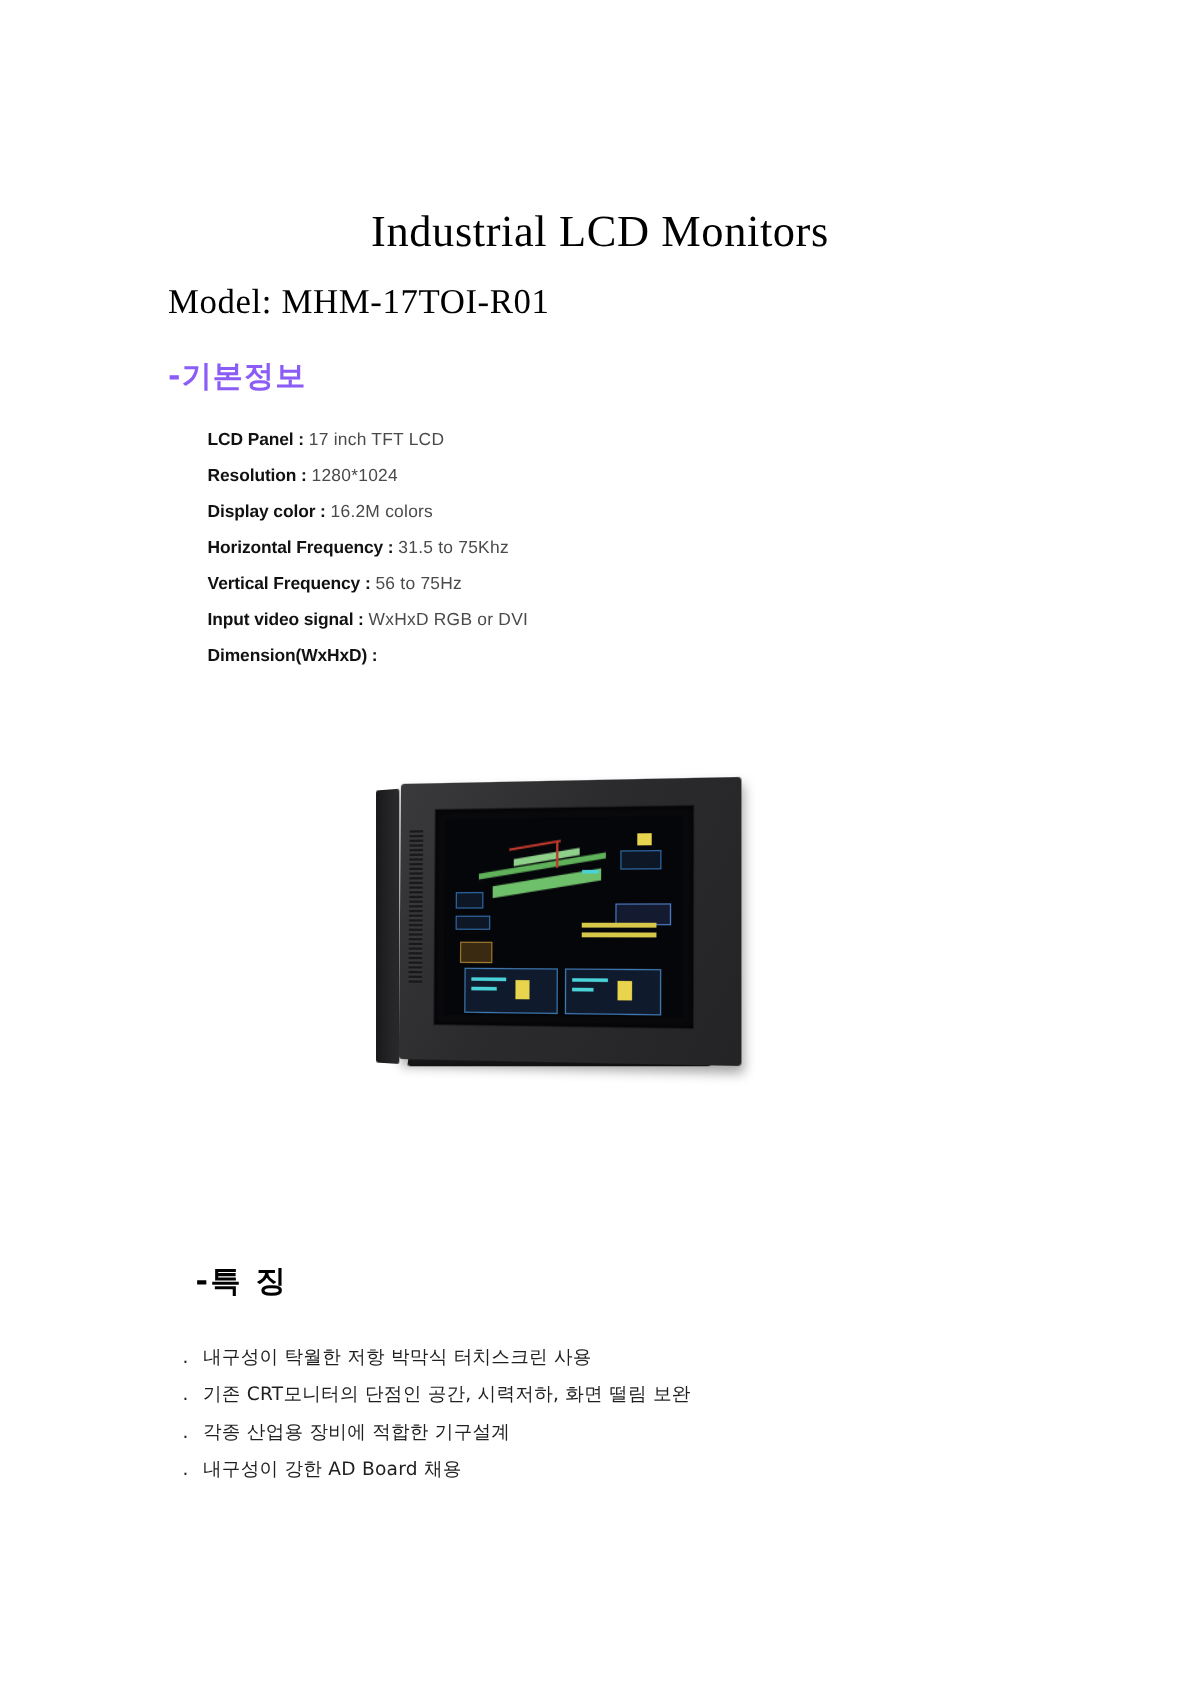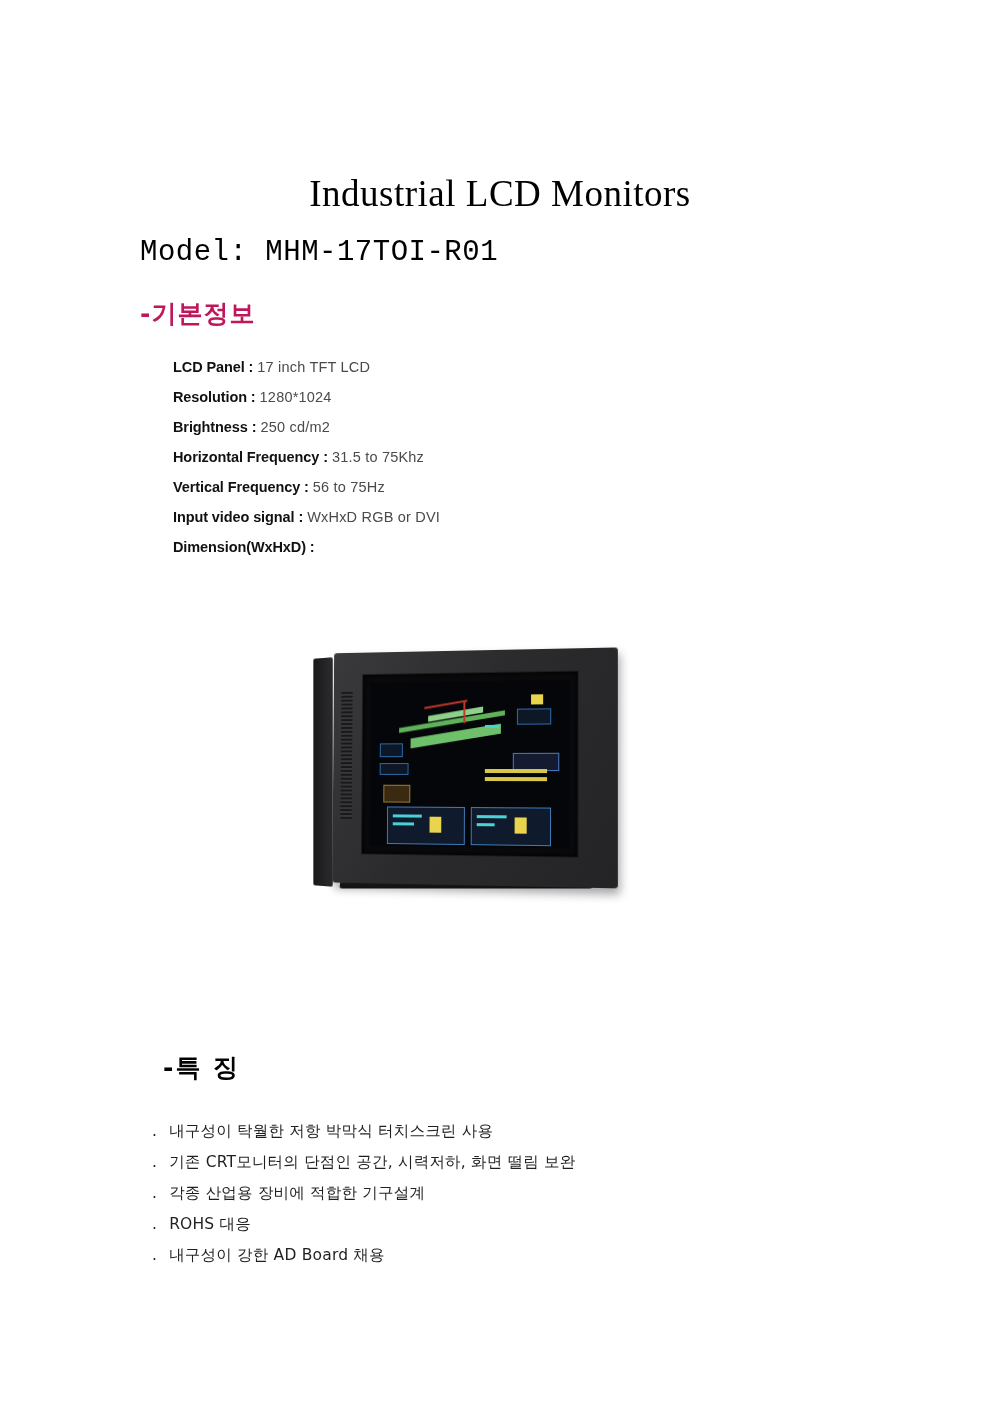--- a/index.html
+++ b/index.html
@@ -30,34 +30,34 @@
     font-family: "Liberation Serif", serif;
     font-size: 37px;
     letter-spacing: 0.5px;
     color: #000;
     white-space: nowrap;
   }
   .model-line {
     position: absolute;
     top: 236px;
     left: 140px;
-    font-family: Liberation Mono, monospace;
+    font-family: Liberation Serif, serif;
     font-size: 29px;
     letter-spacing: 0.5px;
     color: #000;
     text-align: center;
   }
   .section-basic {
     position: absolute;
     top: 297px;
     left: 140px;
     font-family: "DejaVu Sans", sans-serif;
     font-size: 25px;
     font-weight: bold;
-    color: #be185d;
+    color: #8b5cf6;
     letter-spacing: 1px;
   }
   .spec-list {
     position: absolute;
     top: 352px;
     left: 173px;
     width: 620px;
   }
   .spec-row {
     height: 30px;
@@ -216,22 +216,22 @@
   <div class="spec-list">
     <div class="spec-row">
       <span class="spec-label">LCD Panel :</span>
       <span class="spec-value">17 inch TFT LCD</span>
     </div>
     <div class="spec-row">
       <span class="spec-label">Resolution :</span>
       <span class="spec-value">1280*1024</span>
     </div>
     <div class="spec-row">
-      <span class="spec-label">Brightness :</span>
-      <span class="spec-value">250 cd/m2</span>
+      <span class="spec-label">Display color :</span>
+      <span class="spec-value">16.2M colors</span>
     </div>
     <div class="spec-row">
       <span class="spec-label">Horizontal Frequency :</span>
       <span class="spec-value">31.5 to 75Khz</span>
     </div>
     <div class="spec-row">
       <span class="spec-label">Vertical Frequency :</span>
       <span class="spec-value">56 to 75Hz</span>
     </div>
     <div class="spec-row">
@@ -289,21 +289,17 @@
     <div class="feature-row">
       <span class="bullet-dot">.</span>
       <span>기존 CRT모니터의 단점인 공간, 시력저하, 화면 떨림 보완</span>
     </div>
     <div class="feature-row">
       <span class="bullet-dot">.</span>
       <span>각종 산업용 장비에 적합한 기구설계</span>
     </div>
     <div class="feature-row">
       <span class="bullet-dot">.</span>
-      <span>ROHS 대응</span>
-    </div>
-    <div class="feature-row">
-      <span class="bullet-dot">.</span>
       <span>내구성이 강한 AD Board 채용</span>
     </div>
   </div>
 
 </div>
 
 </body></html>

